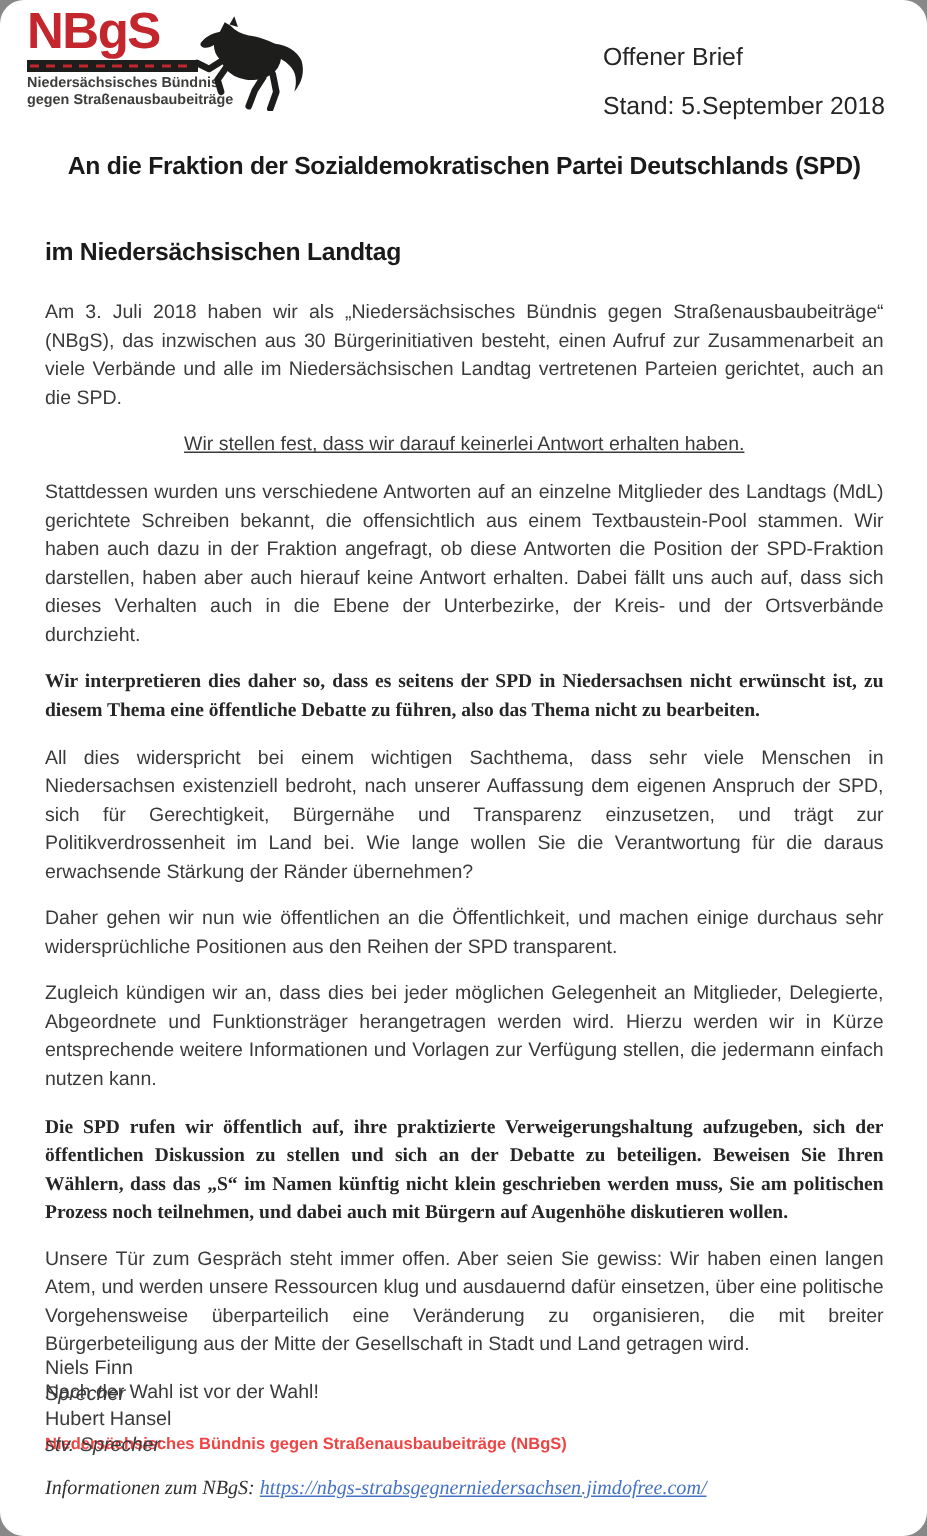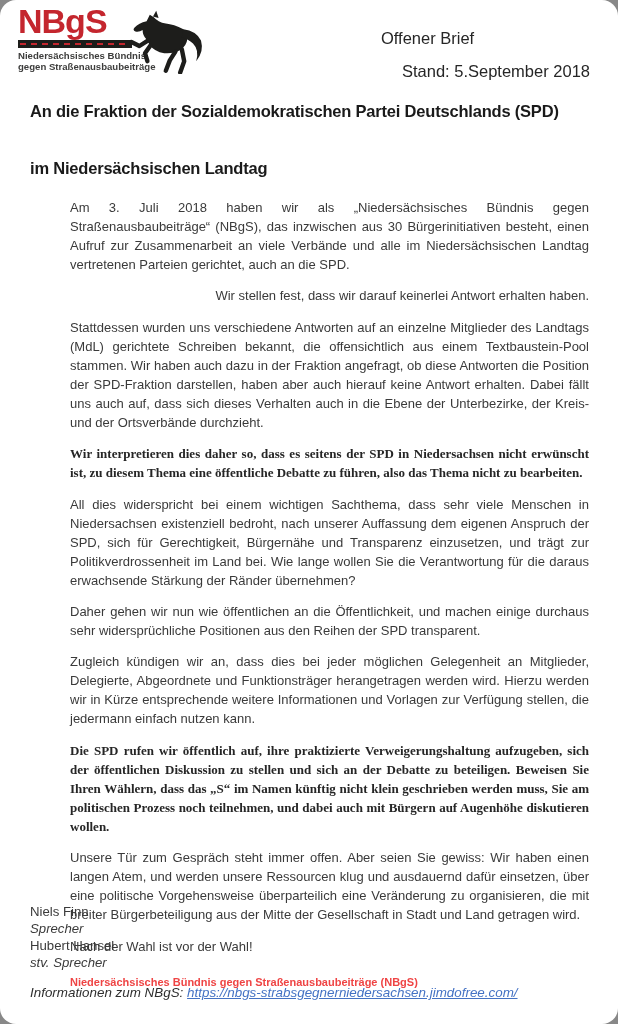--- a/index.html
+++ b/index.html
@@ -29,41 +29,41 @@
   .logo-sub{
     position:absolute;left:0;top:43px;
     font-size:9.6px;font-weight:700;color:#3d3d3c;line-height:10.8px;
     letter-spacing:0;
   }
   .horse{position:absolute;left:100px;top:2px;width:102px;height:64px;}
   .doc-meta{
     position:absolute;right:28px;top:30px;text-align:left;
     font-size:16.5px;color:#262626;line-height:1;
   }
-  .doc-meta .line2{margin-top:16px;margin-left:21px;}
+  .doc-meta .line2{margin-top:16px;}
   
   .main{position:absolute;top:103px;left:30px;right:29px;}
   .title{font-weight:700;color:#1a1a1a;font-size:16.5px;letter-spacing:-0.2px;line-height:1;}
-  .title .t1{margin-bottom:23px;white-space:nowrap;}
+  .title .t1{margin-bottom:23px;white-space:nowrap;text-align:center;}
   .title .t2{margin-bottom:0;margin-top:40px;}
-  .paras{margin-top:22px;margin-left:40px;}
+  .paras{margin-top:22px;}
   .paras p{
     margin:0 0 12.4px 0;
     font-size:13px;line-height:19px;
     text-align:justify;color:#3a3a3a;
   }
-  .paras p.p-underline{text-align:right;}
+  .paras p.p-underline{text-decoration:underline;text-align:center;}
   .paras p.p-bold{font-weight:700;color:#262626;font-family:Liberation Serif, serif;}
   .paras p.p-org{font-weight:700;color:#ef4444;font-size:11px;text-align:left;margin-top:17px;}
   
   .signatures{position:absolute;top:903px;left:30px;right:29px;display:flex;flex-direction:column;}
   .sig{width:258px;font-size:13.2px;line-height:17px;color:#3a3a3a;}
   .sig .role{font-style:italic;}
   
-  .footer{position:absolute;left:30px;right:28px;bottom:10px;}
+  .footer{position:absolute;left:30px;right:28px;bottom:10px;font-family:Liberation Serif, serif;}
   .info-line{font-style:italic;font-size:13.4px;color:#2e2e2e;margin-bottom:14px;}
   .contact-line{font-style:italic;font-size:11.2px;color:#2e2e2e;}
   a.doclink{color:#4472c4;text-decoration:underline;cursor:pointer;}
 </style>
 </head>
 <body>
 
 <div class="page">
 
   <div class="header">

